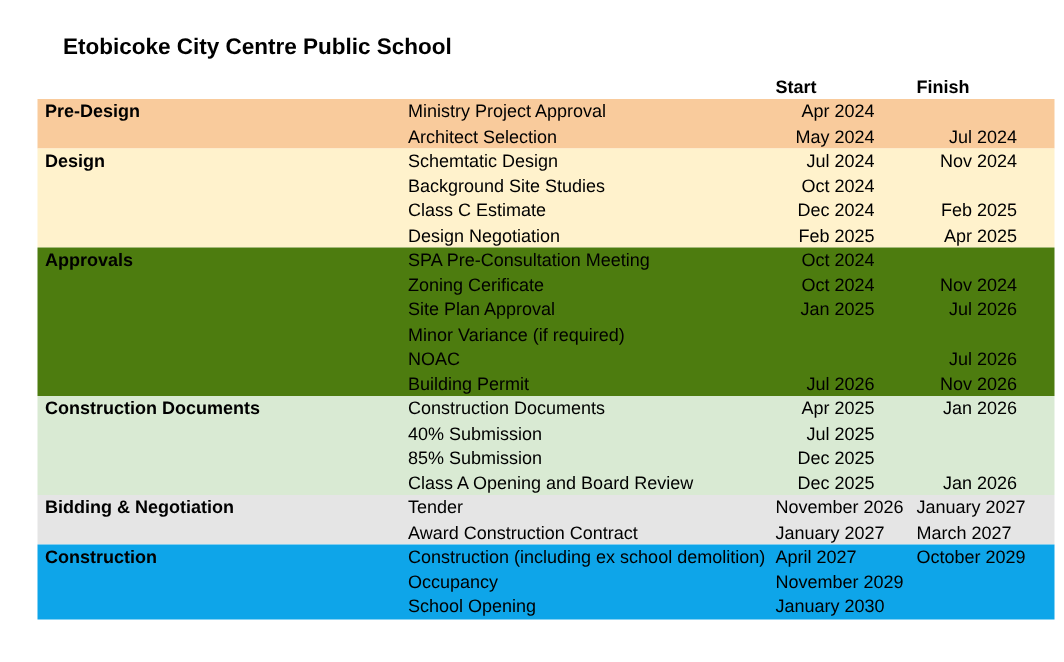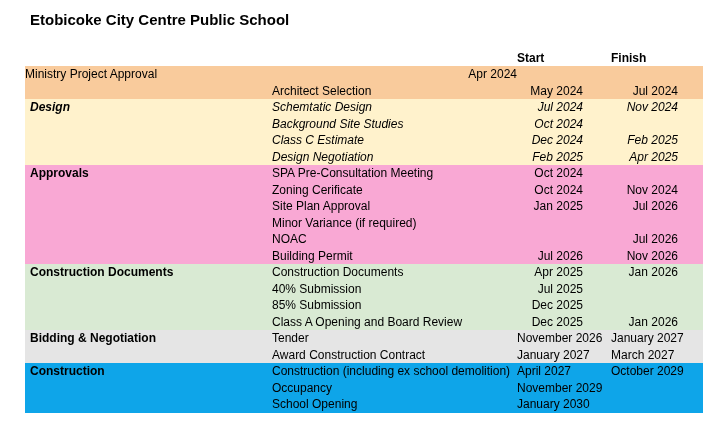--- a/index.html
+++ b/index.html
@@ -2,21 +2,21 @@
 <html><head>
 <meta charset="utf-8">
 <style>
   html,body{margin:0;padding:0;}
   body{
     width:709px;height:441px;position:relative;overflow:hidden;
     background:#ffffff;color:#000000;
     font-family:"Liberation Sans",sans-serif;
   }
   .title{
-    position:absolute;left:30px;top:11px;margin:0;
+    position:absolute;left:30px;top:11px;margin:12px;
     font-size:15px;font-weight:bold;white-space:nowrap;
   }
   .table{
     position:absolute;left:25px;top:50px;width:678px;
   }
   .header-row,.row{
     display:grid;
     grid-template-columns:247px 245px 66px 28px 67px 1fr;
     font-size:12px;
   }
@@ -38,34 +38,35 @@
   <div class="header-row">
     <div class="cell"></div>
     <div class="cell"></div>
     <div class="cell hdr">Start</div>
     <div class="cell"></div>
     <div class="cell hdr">Finish</div>
   </div>
   <div id="sections">
       <div class="section" style="background: rgb(249, 203, 156);">
         <div class="row">
+          <div class="cell phase">Pre-Design</div>
           <div class="cell task">Ministry Project Approval</div>
           <div class="cell start">Apr 2024</div>
           <div class="cell"></div>
           <div class="cell finish"></div>
         </div>
         <div class="row">
           <div class="cell phase"></div>
           <div class="cell task">Architect Selection</div>
           <div class="cell start">May 2024</div>
           <div class="cell"></div>
           <div class="cell finish">Jul 2024</div>
         </div>
       </div>
-      <div class="section" style="background: rgb(255, 242, 204); font-style: italic;">
+      <div class="section" style="background: rgb(255, 242, 204);">
         <div class="row">
           <div class="cell phase">Design</div>
           <div class="cell task">Schemtatic Design</div>
           <div class="cell start">Jul 2024</div>
           <div class="cell"></div>
           <div class="cell finish">Nov 2024</div>
         </div>
         <div class="row">
           <div class="cell phase"></div>
           <div class="cell task">Background Site Studies</div>
@@ -81,21 +82,21 @@
           <div class="cell finish">Feb 2025</div>
         </div>
         <div class="row">
           <div class="cell phase"></div>
           <div class="cell task">Design Negotiation</div>
           <div class="cell start">Feb 2025</div>
           <div class="cell"></div>
           <div class="cell finish">Apr 2025</div>
         </div>
       </div>
-      <div class="section" style="background: #f9a8d4;">
+      <div class="section" style="background: #4d7c0f;">
         <div class="row">
           <div class="cell phase">Approvals</div>
           <div class="cell task">SPA Pre-Consultation Meeting</div>
           <div class="cell start">Oct 2024</div>
           <div class="cell"></div>
           <div class="cell finish"></div>
         </div>
         <div class="row">
           <div class="cell phase"></div>
           <div class="cell task">Zoning Cerificate</div>

